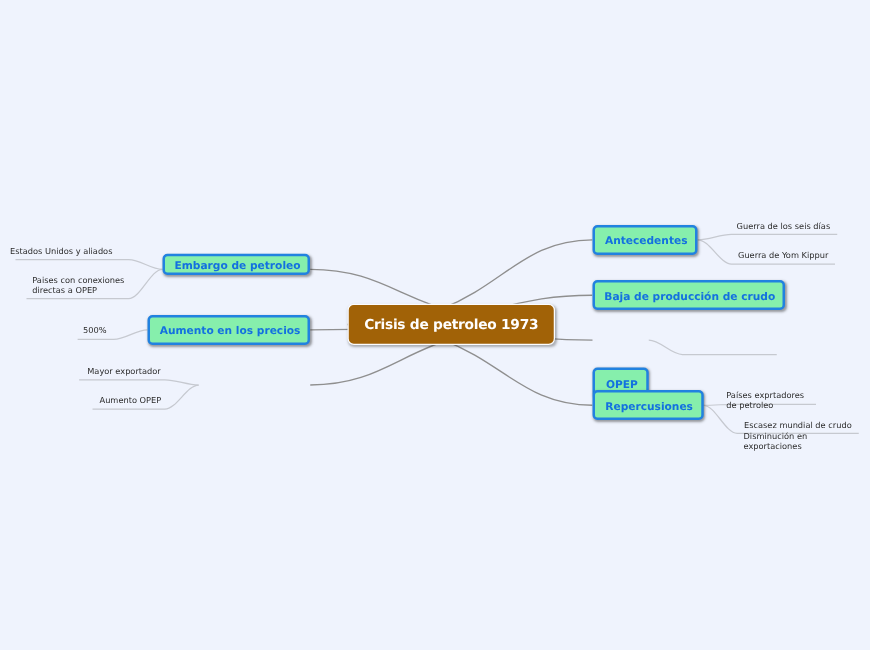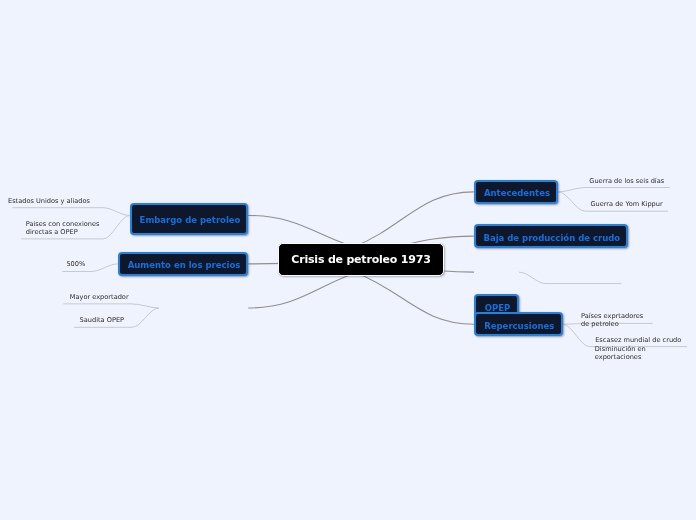--- a/index.html
+++ b/index.html
@@ -3,24 +3,24 @@
 <meta charset="utf-8">
 <title>Mind map</title>
 <style>
   html,body{margin:0;padding:0;}
   body{width:696px;height:520px;overflow:hidden;
        font-family:"DejaVu Sans",sans-serif;}
   #canvas{position:relative;width:696px;height:520px;background:#eff3fd;}
   svg.links{position:absolute;left:0;top:0;width:696px;height:520px;}
   .node{position:absolute;box-sizing:border-box;display:flex;align-items:center;
         justify-content:center;}
-  .branch{background:#0f172a;padding-top:3px;padding-left:2px;border:2px solid #2182e0;border-radius:4px;color:#1370e0;
+  .branch{background:#86efac;padding-top:3px;padding-left:2px;border:2px solid #2182e0;border-radius:4px;color:#1370e0;
           font-weight:bold;font-size:8.5px;white-space:nowrap;
           box-shadow:1px 1px 2px rgba(40,40,40,0.45);}
-  .root{background:#000000;border:1.8px solid #fbfcff;border-radius:5px;color:#fff;
+  .root{background:#a16207;border:1.8px solid #fbfcff;border-radius:5px;color:#fff;
         font-weight:bold;font-size:11px;letter-spacing:-0.2px;white-space:nowrap;
         box-shadow:1px 1px 2px rgba(40,40,40,0.35);}
   .leaf{position:absolute;color:#2d2d2d;font-size:6.6px;line-height:8px;white-space:nowrap;}
 </style>
 </head>
 <body>
 
 <div id="canvas">
 
   <svg class="links" viewBox="0 0 696 520">
@@ -44,21 +44,21 @@
       <path d="M519.0,272.10 C528.5,272.10 536.5,283.6 546.0,283.6 L621.4,283.6"></path>
       <path d="M562.7,324.20 C572.2,324.20 580.2,323.4 589.7,323.4 L652.8,323.4"></path>
       <path d="M562.7,324.20 C572.2,324.20 580.2,346.6 589.7,346.6 L687.0,346.6"></path>
     </g>
   </svg>
 
   <div class="node root" style="left:278.2px;top:243.3px;width:165.6px;height:32.5px;">
     <span>Crisis de petroleo 1973</span>
   </div>
 
-  <div class="node branch" style="left:129.9px;top:202.9px;width:118.3px;height:32px;">
+  <div class="node branch" style="left:129.9px;top:202.9px;width:118.3px;height:17px;">
     <span>Embargo de petroleo</span>
   </div>
   <div class="node branch" style="left:117.9px;top:251.5px;width:130.3px;height:24.8px;">
     <span>Aumento en los precios</span>
   </div>
   <div class="node branch" style="left:473.8px;top:179.7px;width:84.4px;height:24.3px;">
     <span>Antecedentes</span>
   </div>
   <div class="node branch" style="left:473.8px;top:224px;width:154px;height:24.3px;">
     <span>Baja de producción de crudo</span>
@@ -77,21 +77,21 @@
     <div>Paises con conexiones</div>
     <div>directas a OPEP</div>
   </div>
   <div class="leaf" style="left:66.4px;top:259.9px;">
     <div>500%</div>
   </div>
   <div class="leaf" style="left:69.8px;top:293.4px;">
     <div>Mayor exportador</div>
   </div>
   <div class="leaf" style="left:79.6px;top:315.9px;">
-    <div>Saudita OPEP</div>
+    <div>Aumento OPEP</div>
   </div>
   <div class="leaf" style="left:589.3px;top:176.9px;">
     <div>Guerra de los seis días</div>
   </div>
   <div class="leaf" style="left:590.4px;top:200.3px;">
     <div>Guerra de Yom Kippur</div>
   </div>
   <div class="leaf" style="left:581px;top:265.0px;margin-top:47px;">
     <div>Países exprtadores</div>
     <div>de petroleo</div>

